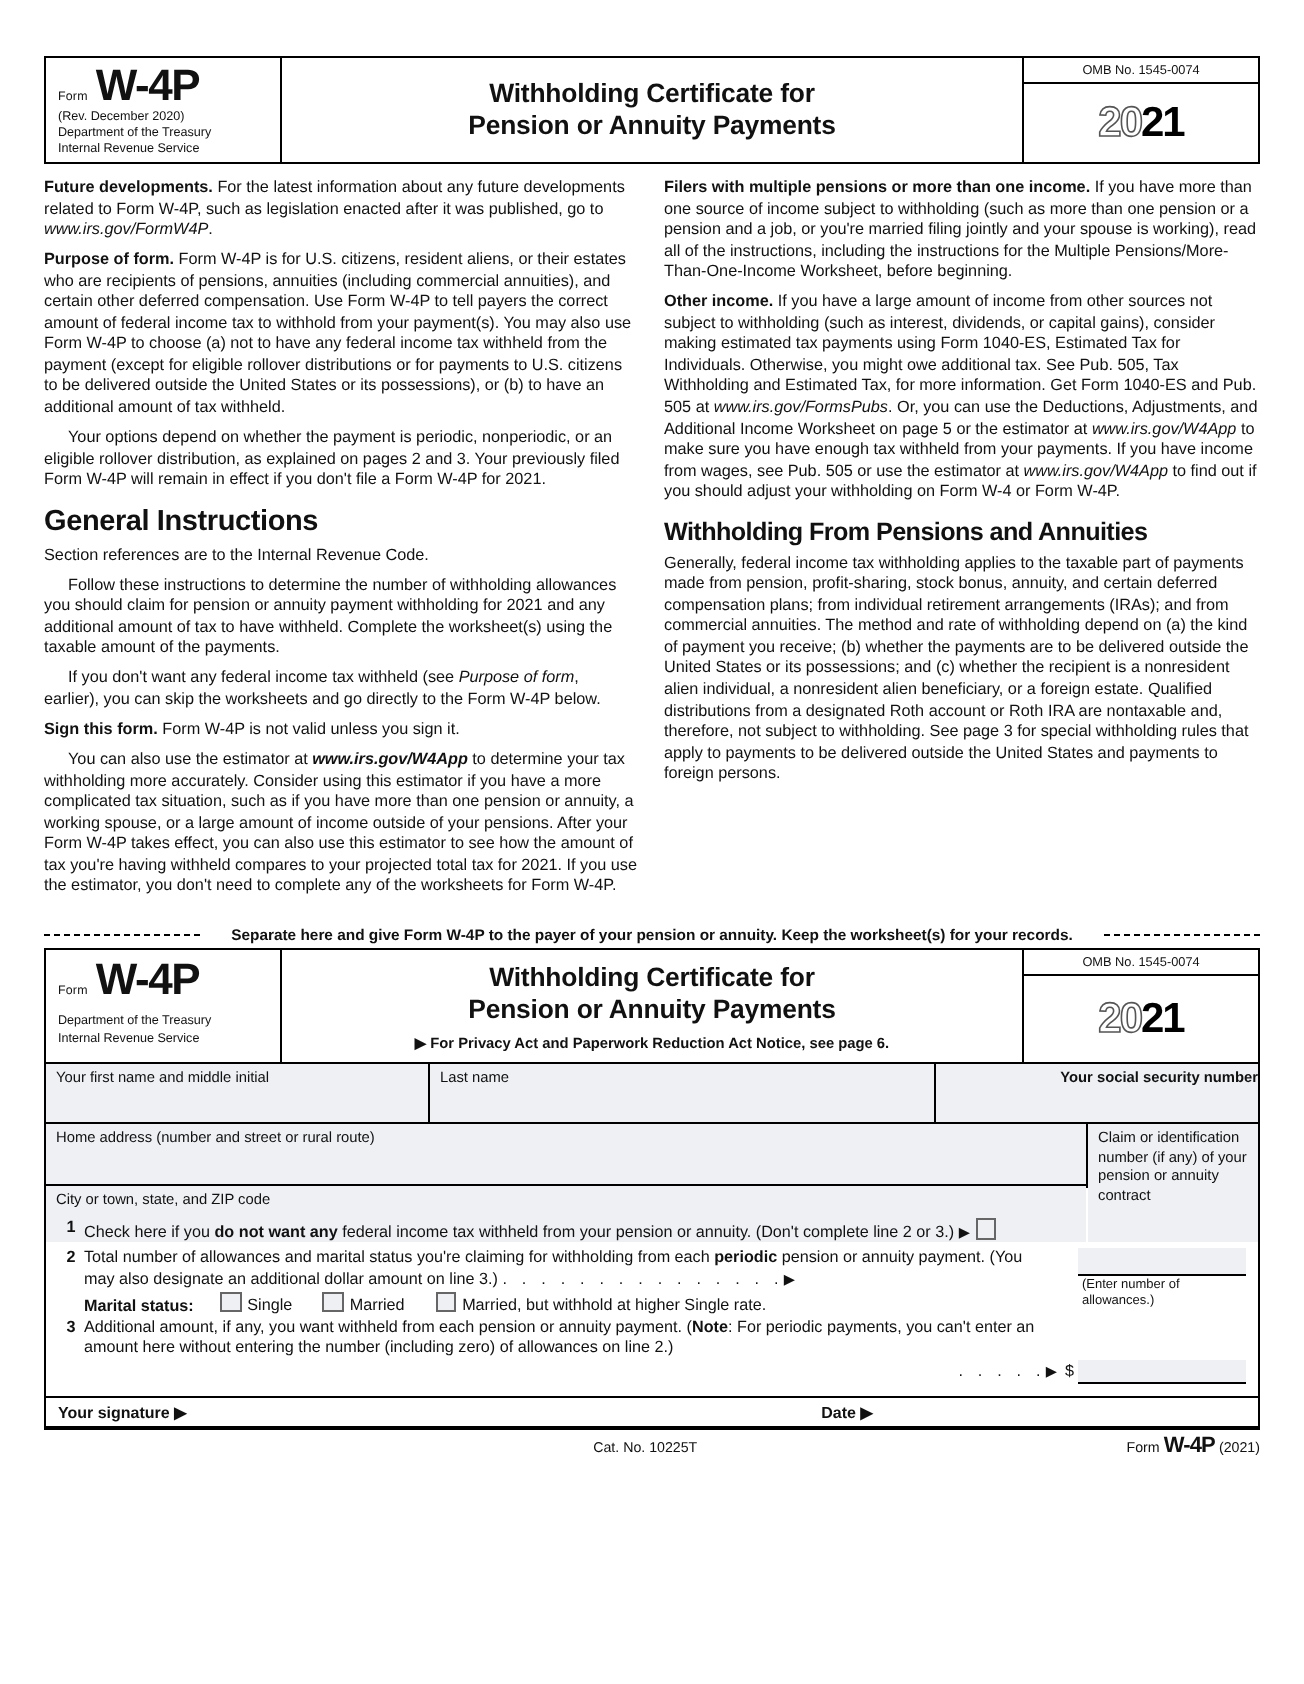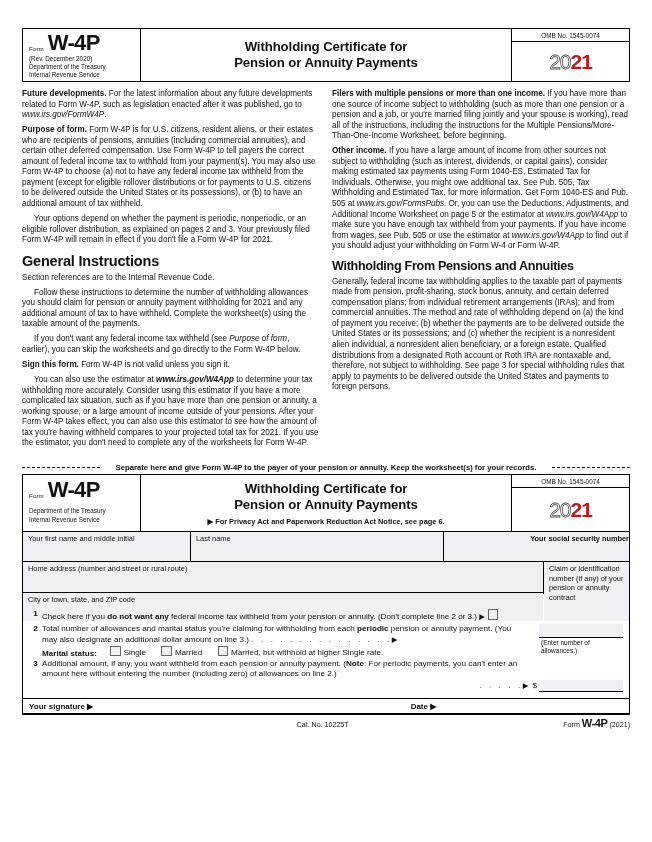--- a/index.html
+++ b/index.html
@@ -36,24 +36,24 @@
   }
   .mh-title{font-size:13.2px;font-weight:bold;line-height:16px;letter-spacing:-.1px;}
   .mh-privacy{font-size:7.4px;font-weight:bold;margin-top:4px;}
   .mh-right{
     width:118px;box-sizing:border-box;border-left:1.6px solid #000;
     display:flex;flex-direction:column;
   }
   .mh-omb{font-size:6.4px;text-align:center;padding:3px 0 2px;border-bottom:1.1px solid #000;}
   .mh-year{flex:1;display:flex;align-items:center;justify-content:center;}
   .yr-hollow{
-    font-size:21px;font-weight:normal;letter-spacing:-1px;line-height:1;
+    font-size:21px;font-weight:bold;letter-spacing:-1px;line-height:1;
     color:#fff;-webkit-text-stroke:0.8px #555;
   }
-  .yr-solid{font-size:21px;font-weight:bold;letter-spacing:-1px;line-height:1;color:#b91c1c;}
+  .yr-solid{font-size:21px;font-weight:bold;letter-spacing:-1px;line-height:1;color:#000000;}
 
   
   .cols{display:flex;gap:13px;margin-top:7px;}
   .col{width:297px;}
   p.t{
     font-size:8.15px;line-height:10.55px;margin:0 0 4.5px 0;text-align:left;
   }
   p.ind{text-indent:12px;}
   .h2{
     font-size:14.5px;font-weight:bold;margin:7px 0 3px 0;line-height:17px;letter-spacing:-.2px;
@@ -206,21 +206,21 @@
         <div class="mh-right">
           <div class="mh-omb">OMB No. 1545-0074</div>
           <div class="mh-year">
             <span class="yr-hollow">20</span>
               <span class="yr-solid">21</span>
           </div>
         </div>
       </div>
 
       <div class="fld-row" style="height:30px">
-        <div class="fld" style="width:168px">
+        <div class="fld" style="width:192px">
           <span class="lab">Your first name and middle initial</span>
         </div>
         <div class="fld" style="width:253px">
           <span class="lab">Last name</span>
         </div>
         <div class="fld" style="flex:1">
           <span class="lab bold">Your social security number</span>
         </div>
       </div>
 

